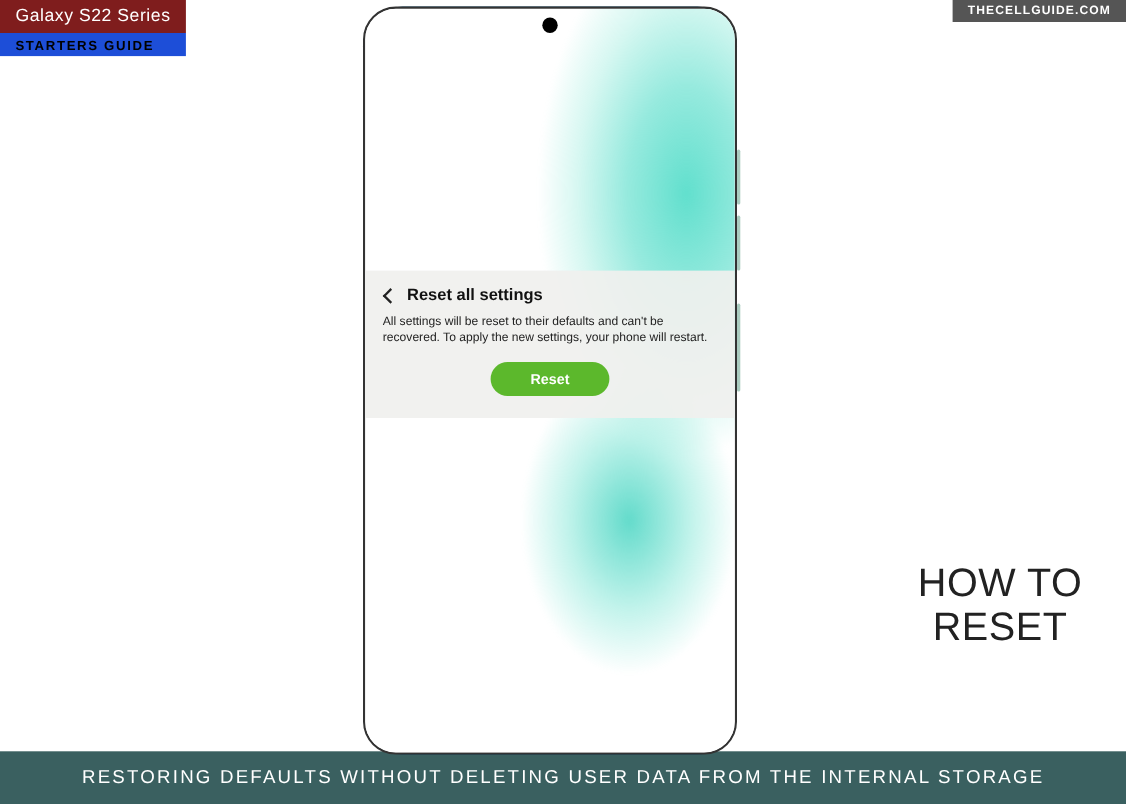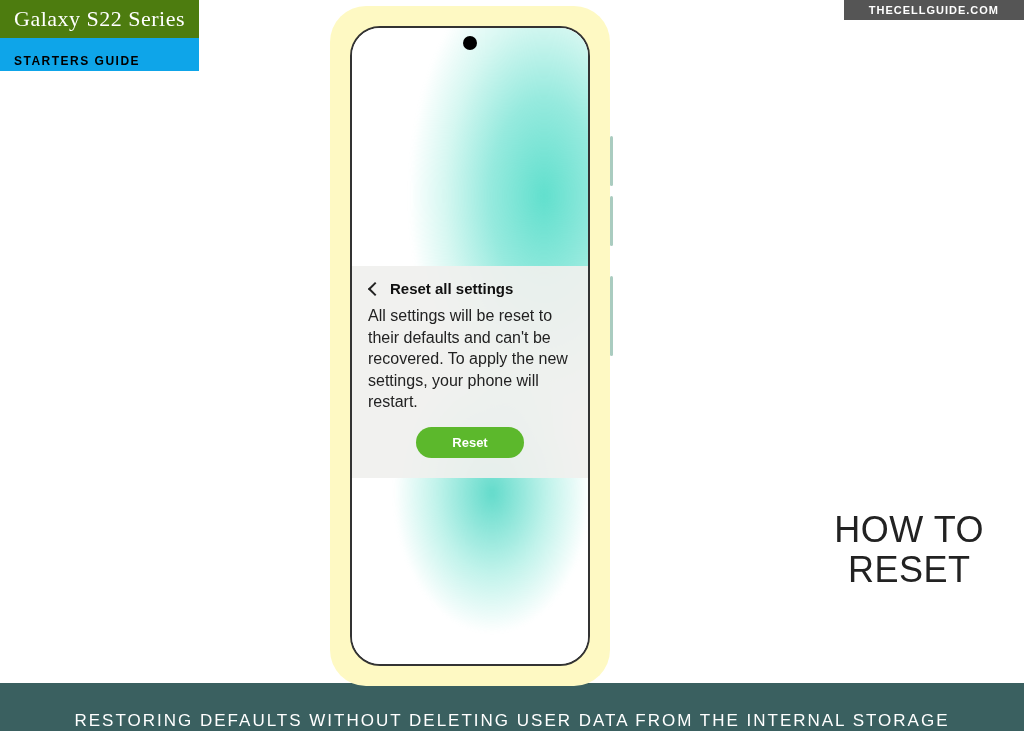--- a/index.html
+++ b/index.html
@@ -19,62 +19,62 @@
     
     
     .badge-container {
       position: absolute;
       top: 0;
       left: 0;
       z-index: 10;
     }
     
     .badge-series {
-      background: #4d7c0f;
+      background: #7f1d1d;
       color: #fff;
       padding: 6px 14px;
-      font-size: 22px;
+      font-size: 16px;
       font-weight: 400;
       letter-spacing: 0.5px;
-      font-family: Liberation Serif, serif;
+      font-family: Liberation Sans, sans-serif;
     }
     
     .badge-guide {
-      background: #0ea5e9;
+      background: #1d4ed8;
       color: #000;
-      padding: 16px 14px 3px;
+      padding: 4px 14px 3px;
       font-size: 12px;
       font-weight: 600;
       letter-spacing: 1.5px;
     }
     
     
     .site-badge {
       position: absolute;
       top: 0;
       right: 0;
       background: #555;
       color: #fff;
-      padding: 4px 25px;
+      padding: 4px 14px;
       font-size: 11px;
       font-weight: 600;
       letter-spacing: 1px;
       z-index: 10;
     }
     
     
     .phone {
       position: absolute;
       left: 330px;
       top: 6px;
-      width: 280px;
+      width: 340px;
       height: 680px;
       border-radius: 36px;
-      background: #fef9c3;
-      padding: 20px;
+      background: #0c4a6e;
+      padding: 0;
       z-index: 5;
     }
     
     .phone-inner {
       width: 100%;
       height: 100%;
       border-radius: 30px;
       border: 2px solid #333;
       background: #fff;
       overflow: hidden;
@@ -172,21 +172,21 @@
       margin-left: 2px;
     }
     
     .panel-title {
       font-size: 15px;
       font-weight: 700;
       color: #111;
     }
     
     .panel-body {
-      font-size: 16px;
+      font-size: 11px;
       color: #222;
       line-height: 1.35;
       margin-bottom: 14px;
     }
     
     .reset-btn {
       display: block;
       margin: 0 auto;
       background: #5cb82c;
       color: #fff;
@@ -217,21 +217,21 @@
     
     
     .bottom-bar {
       position: absolute;
       bottom: 0;
       left: 0;
       right: 0;
       height: 48px;
       background: #3a6060;
       display: flex;
-      align-items: flex-end;
+      align-items: center;
       justify-content: center;
       z-index: 3;
     }
     
     .bottom-bar-text {
       color: #fff;
       font-size: 17px;
       font-weight: 300;
       letter-spacing: 2px;
     }

